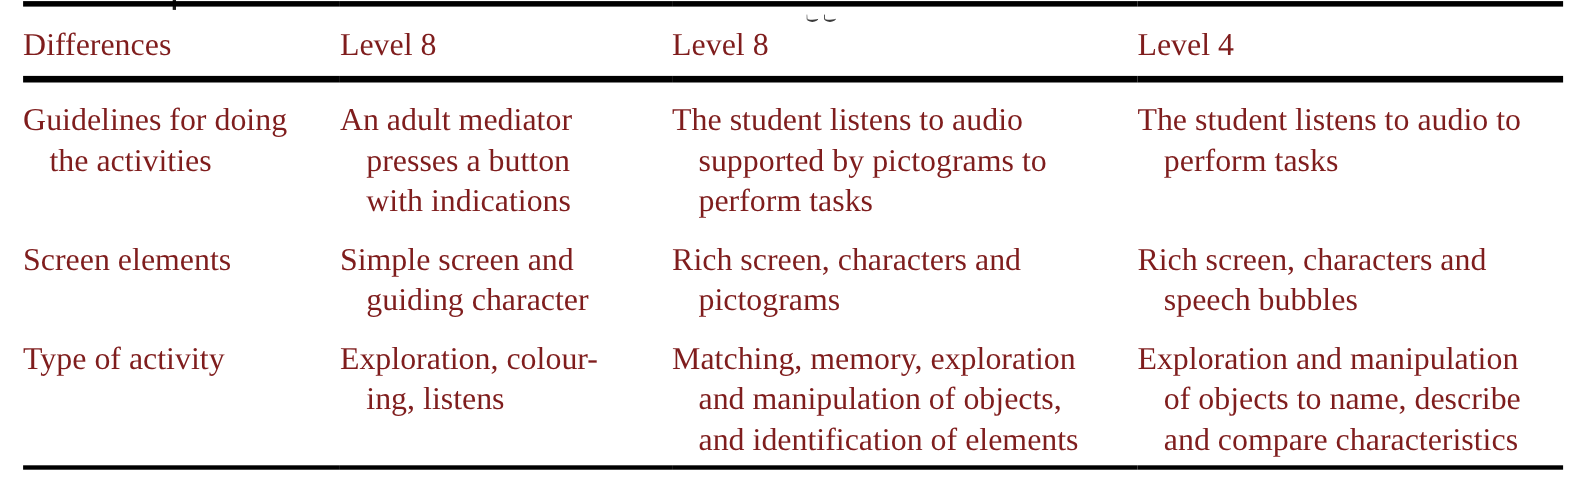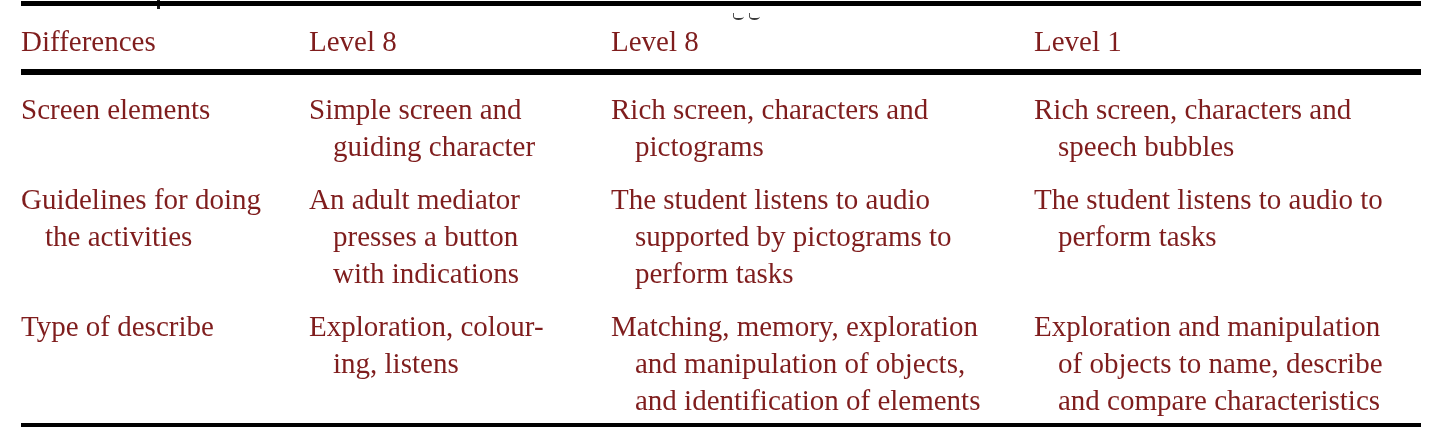--- a/index.html
+++ b/index.html
@@ -80,47 +80,47 @@
       <col class="col-diff">
       <col class="col-l1">
       <col class="col-l2">
       <col class="col-l3">
     </colgroup>
     <thead>
       <tr>
         <th>Differences</th>
         <th>Level 8</th>
         <th>Level 8</th>
-        <th>Level 1</th>
+        <th>Level 4</th>
       </tr>
     </thead>
     <tbody>
-      <tr>
-        <td>Screen elements</td>
-        <td>Simple screen and
-guiding character</td>
-        <td>Rich screen, characters and
-pictograms</td>
-        <td>Rich screen, characters and
-speech bubbles</td>
-      </tr>
       <tr>
         <td>Guidelines for doing
 the activities</td>
         <td>An adult mediator
 presses a button
 with indications</td>
         <td>The student listens to audio
 supported by pictograms to
 perform tasks</td>
         <td>The student listens to audio to
 perform tasks</td>
       </tr>
       <tr>
-        <td>Type of describe</td>
+        <td>Screen elements</td>
+        <td>Simple screen and
+guiding character</td>
+        <td>Rich screen, characters and
+pictograms</td>
+        <td>Rich screen, characters and
+speech bubbles</td>
+      </tr>
+      <tr>
+        <td>Type of activity</td>
         <td>Exploration, colour-
 ing, listens</td>
         <td>Matching, memory, exploration
 and manipulation of objects,
 and identification of elements</td>
         <td>Exploration and manipulation
 of objects to name, describe
 and compare characteristics</td>
       </tr>
     </tbody>

